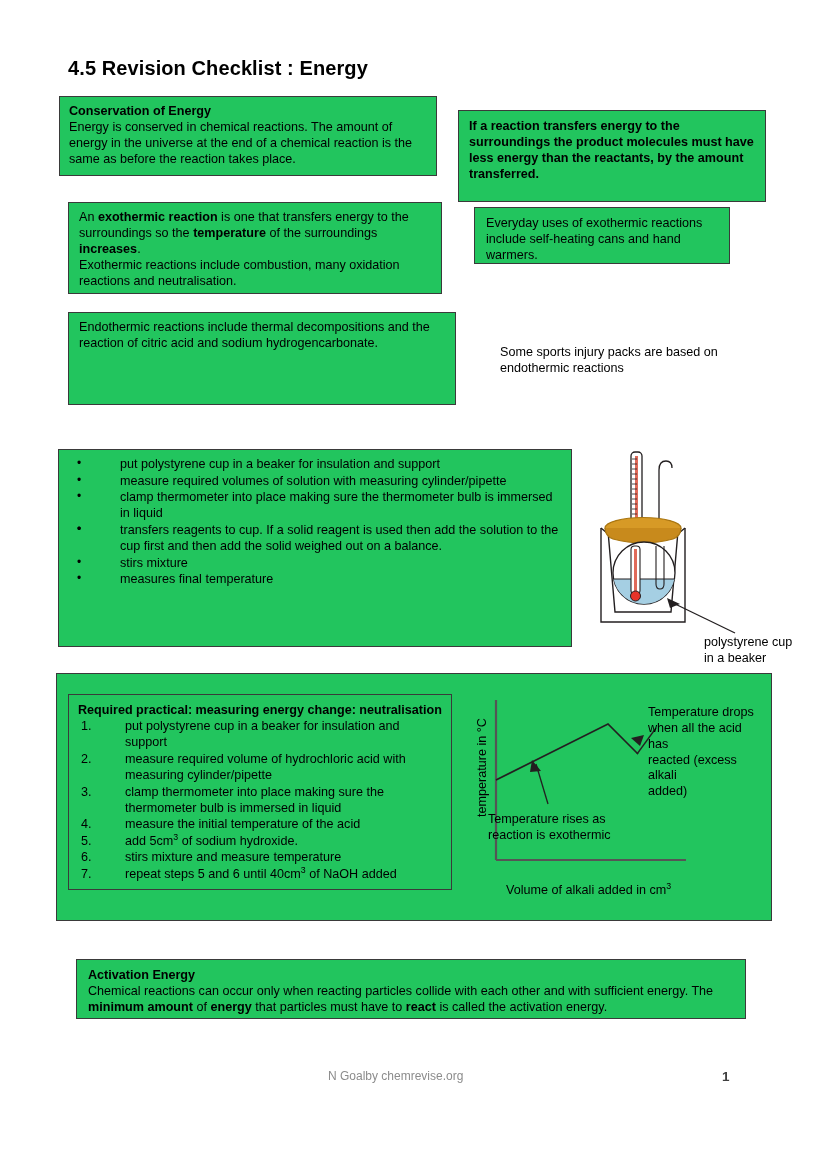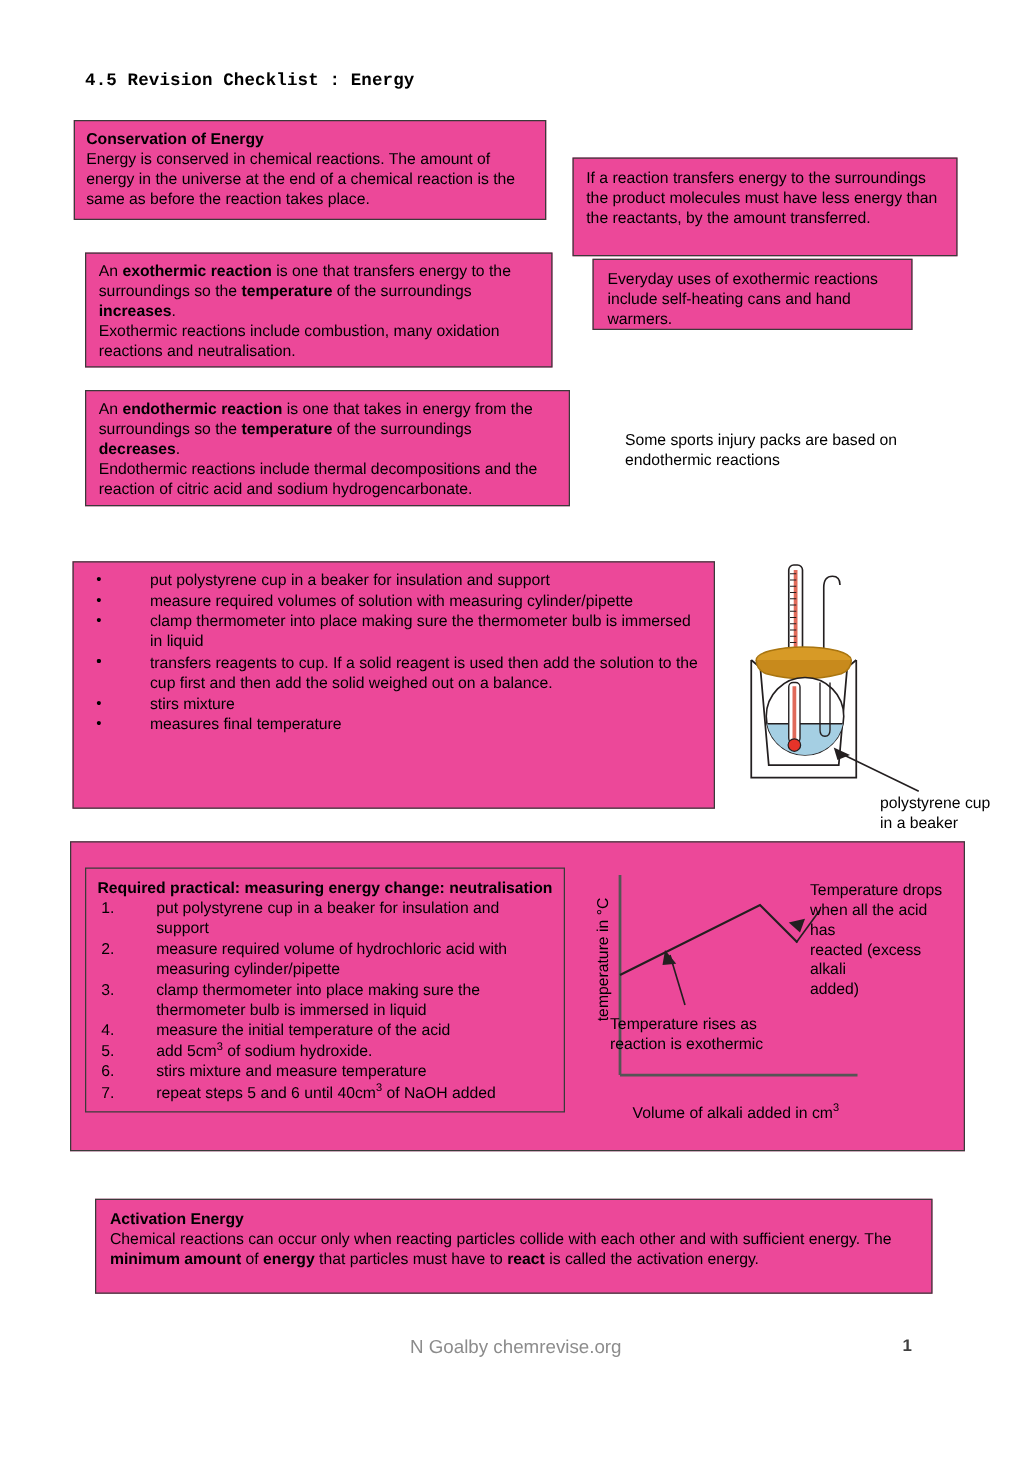--- a/index.html
+++ b/index.html
@@ -15,27 +15,26 @@
     position: relative;
     width: 828px;
     height: 1171px;
     overflow: hidden;
     background: #ffffff;
   }
   .abs { position: absolute; }
   .box {
     border: 1.3px solid #3a3a3a;
     box-sizing: border-box;
-    background: #ec4899;
+    background: #22c55e;
   }
   .page-title {
-    font-size: 14px;
+    font-size: 20px;
     font-weight: bold;
     letter-spacing: 0.1px;
-    font-family: Liberation Mono, monospace;
   }
   .bx-title {
     font-weight: bold;
   }
   .txt {
     font-size: 12.6px;
     line-height: 1.28;
   }
   ul.bullets {
     margin: 0;
@@ -62,21 +61,21 @@
     position: relative;
     padding-left: 47px;
     margin: 0 0 0.5px 0;
   }
   ol.nums li .mk {
     position: absolute;
     left: 3px;
     top: 0;
   }
   .footer-txt {
-    font-size: 15px;
+    font-size: 12px;
     color: #8c8c8c;
   }
   .footer-pg {
     font-size: 13.5px;
     font-weight: bold;
     color: #3f3f3f;
   }
   sup { font-size: 0.70em; vertical-align: super; line-height: 0; }
   .rot {
     transform: rotate(-90deg);
@@ -92,21 +91,21 @@
 
   <div class="abs page-title" style="left:68px; top:57px;">4.5 Revision Checklist : Energy</div>
 
   <div class="abs box" style="left:59px; top:96px; width:378px; height:80px;">
     <div style="padding:6px 9px 0 9px;">
       <div class="txt bx-title">Conservation of Energy</div>
       <div class="txt">Energy is conserved in chemical reactions. The amount of energy in the universe at the end of a chemical reaction is the same as before the reaction takes place.</div>
     </div>
   </div>
 
-  <div class="abs box" style="left:458px; top:126px; width:308px; height:79px;">
+  <div class="abs box" style="left:458px; top:110px; width:308px; height:92px;font-weight:bold;">
     <div style="padding:7px 10px 0 10px;">
       <div class="txt">If a reaction transfers energy to the surroundings the product molecules must have less energy than the reactants, by the amount transferred.</div>
     </div>
   </div>
 
   <div class="abs box" style="left:68px; top:202px; width:374px; height:92px;">
     <div style="padding:6px 10px 0 10px;">
       <div class="txt">
         <span>An </span><b>exothermic reaction</b><span> is one that transfers energy to the surroundings so the </span><b>temperature</b><span> of the surroundings </span><b>increases</b><span>.</span>
       </div>
@@ -115,23 +114,20 @@
   </div>
 
   <div class="abs box" style="left:474px; top:207px; width:256px; height:57px;">
     <div style="padding:7px 11px 0 11px;">
       <div class="txt">Everyday uses of exothermic reactions include self-heating cans and hand warmers.</div>
     </div>
   </div>
 
   <div class="abs box" style="left:68px; top:312px; width:388px; height:93px;">
     <div style="padding:6px 10px 0 10px;">
-      <div class="txt">
-        <span>An </span><b>endothermic reaction</b><span> is one that takes in energy from the surroundings so the </span><b>temperature</b><span> of the surroundings </span><b>decreases</b><span>.</span>
-      </div>
       <div class="txt">Endothermic reactions include thermal decompositions and the reaction of citric acid and sodium hydrogencarbonate.</div>
     </div>
   </div>
 
   <div class="abs txt" style="left:500px; top:344px; width:268px;">Some sports injury packs are based on endothermic reactions</div>
 
   <div class="abs box" style="left:58px; top:449px; width:514px; height:198px;">
     <div style="padding:6px 8px 0 8px;">
       <ul class="bullets txt">
         <li><span class="mk">•</span><span>put polystyrene cup in a beaker for insulation and support</span></li>
@@ -258,21 +254,21 @@
     <div class="abs txt" style="left:26px; top:118px; width:170px; line-height:1.26;">
       <div>Temperature rises as</div>
       <div>reaction is exothermic</div>
     </div>
 
     <div class="abs txt" style="left:44px; top:188px;">
       <span>Volume of alkali added in cm</span><sup>3</sup>
     </div>
   </div>
 
-  <div class="abs box" style="left:76px; top:959px; width:670px; height:76px;">
+  <div class="abs box" style="left:76px; top:959px; width:670px; height:60px;">
     <div style="padding:7px 11px 0 11px;">
       <div class="txt bx-title">Activation Energy</div>
       <div class="txt">
         <span>Chemical reactions can occur only when reacting particles collide with each other and with sufficient energy. The </span><b>minimum amount</b><span> of </span><b>energy</b><span> that particles must have to </span><b>react</b><span> is called the activation energy.</span>
       </div>
     </div>
   </div>
 
   <div class="abs footer-txt" style="left:328px; top:1069px;">N Goalby chemrevise.org</div>
   <div class="abs footer-pg" style="left:722px; top:1069px;">1</div>

